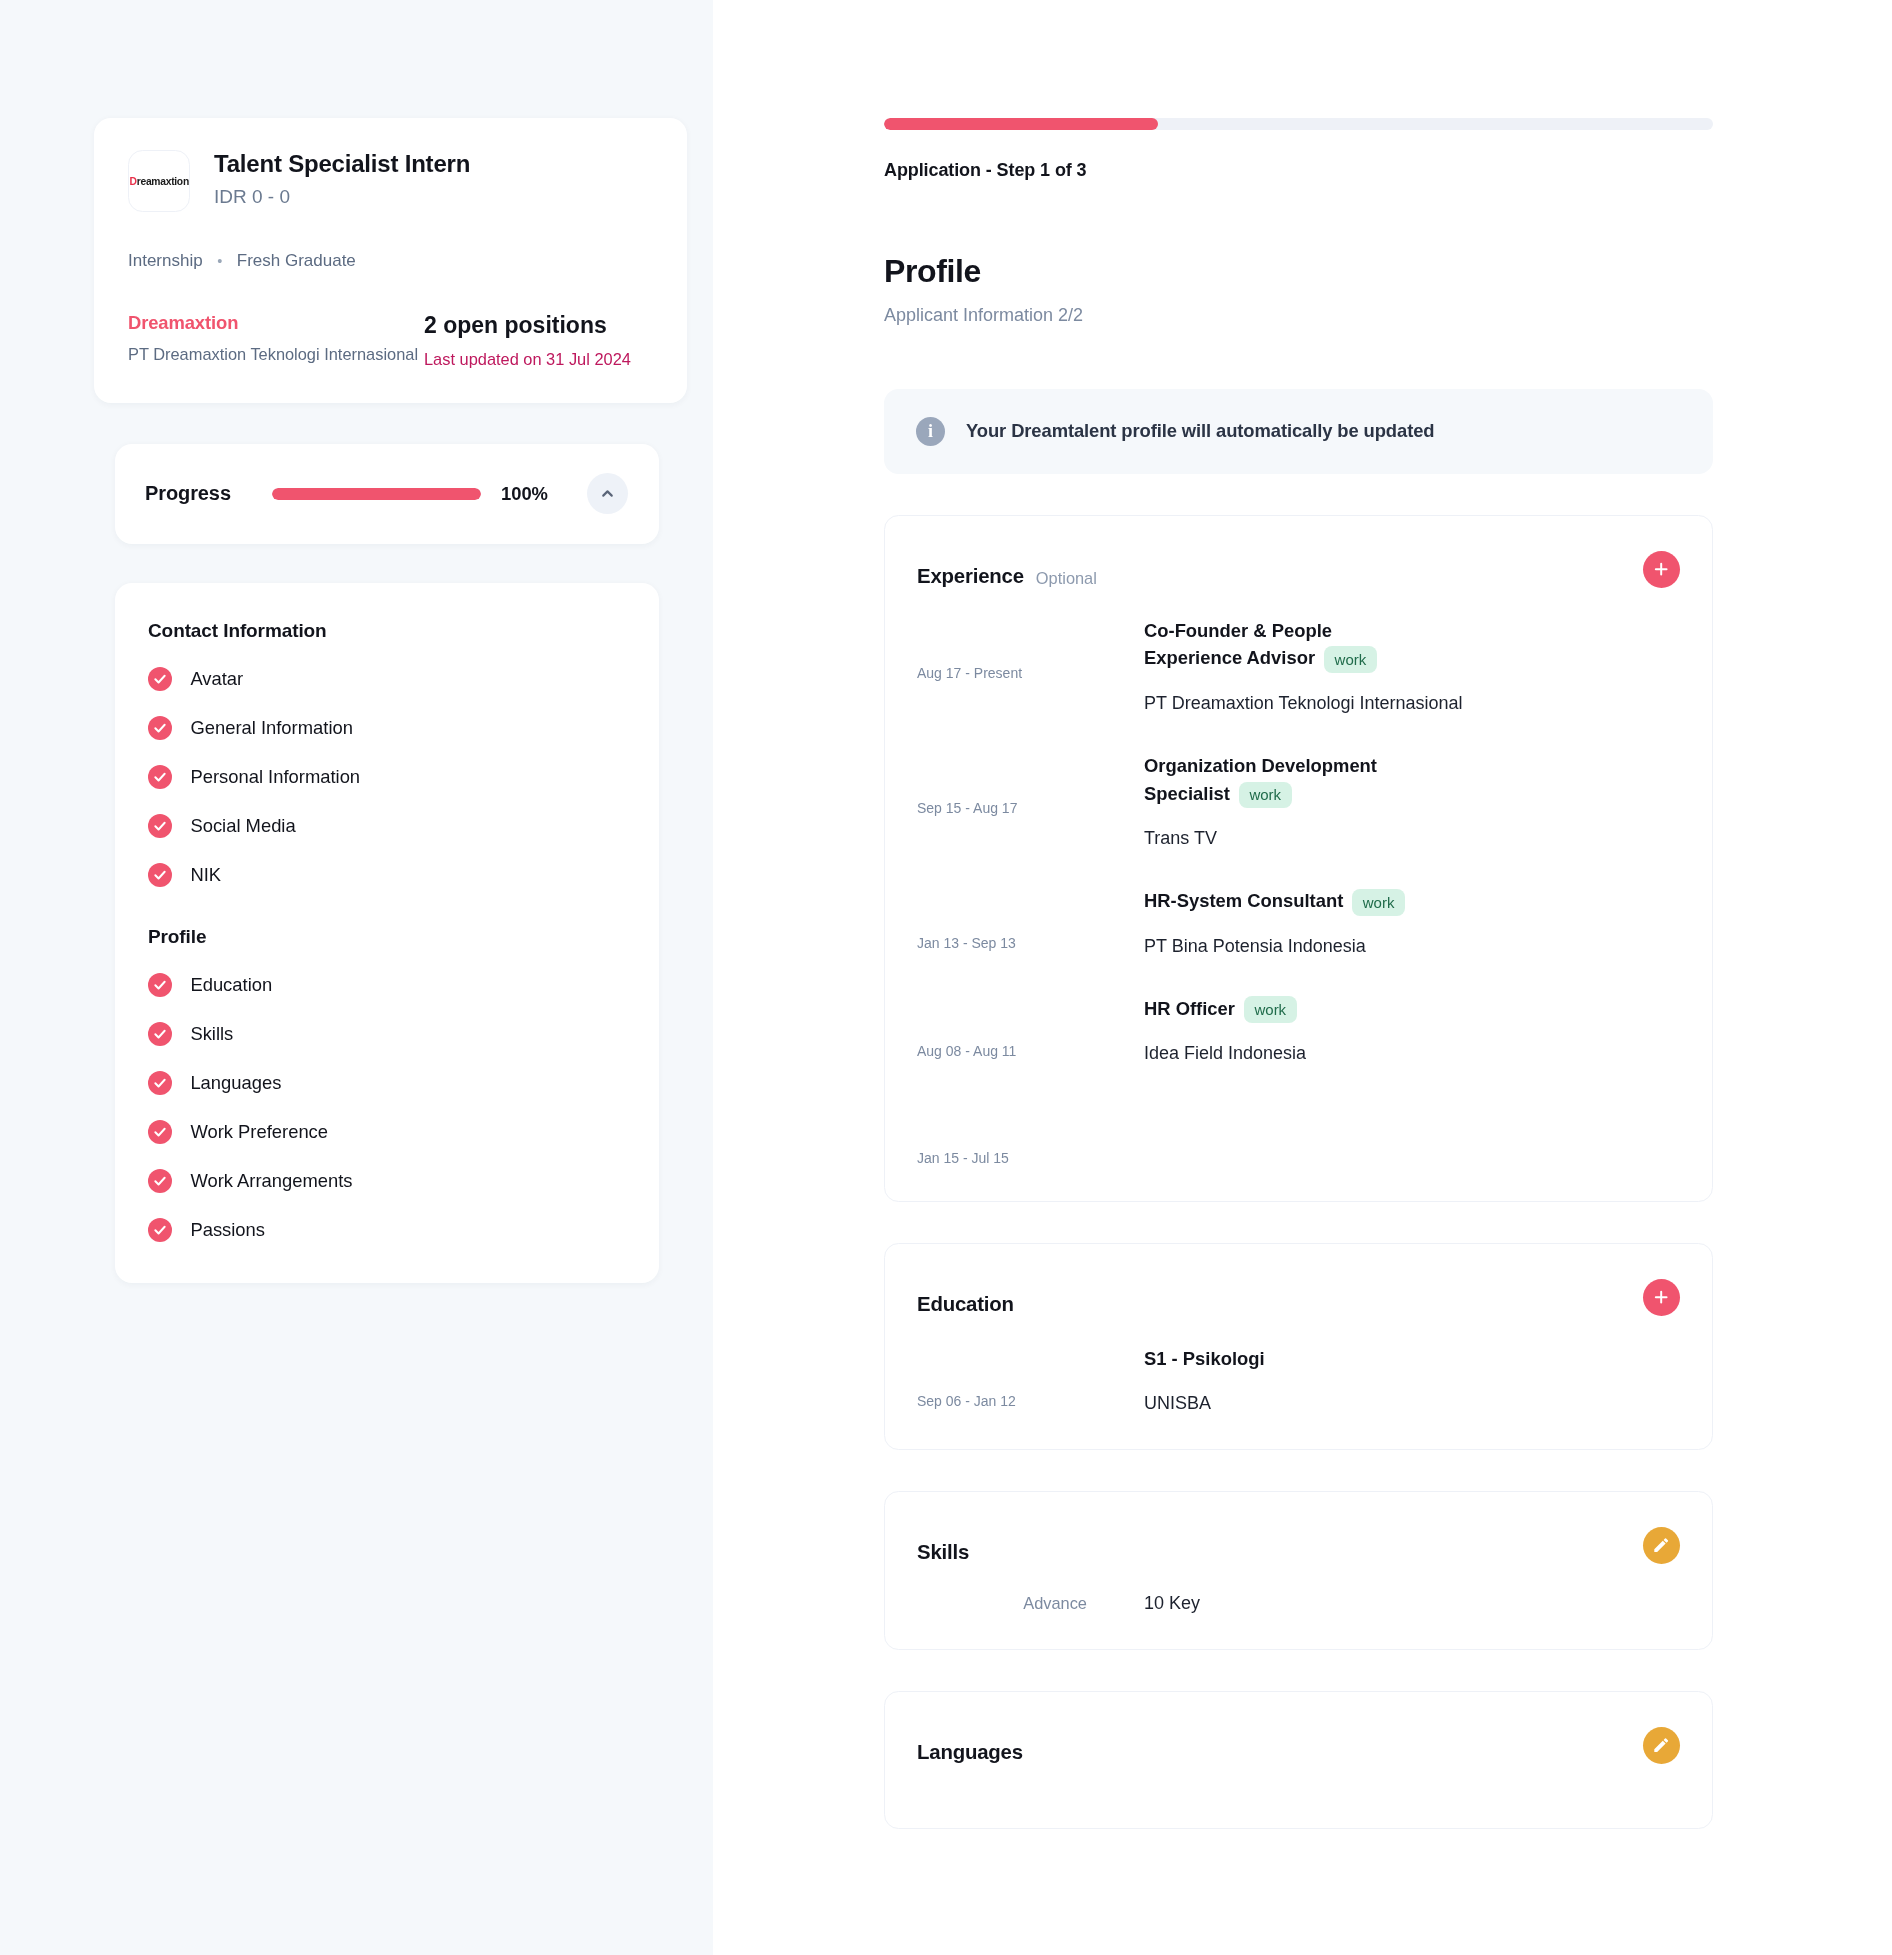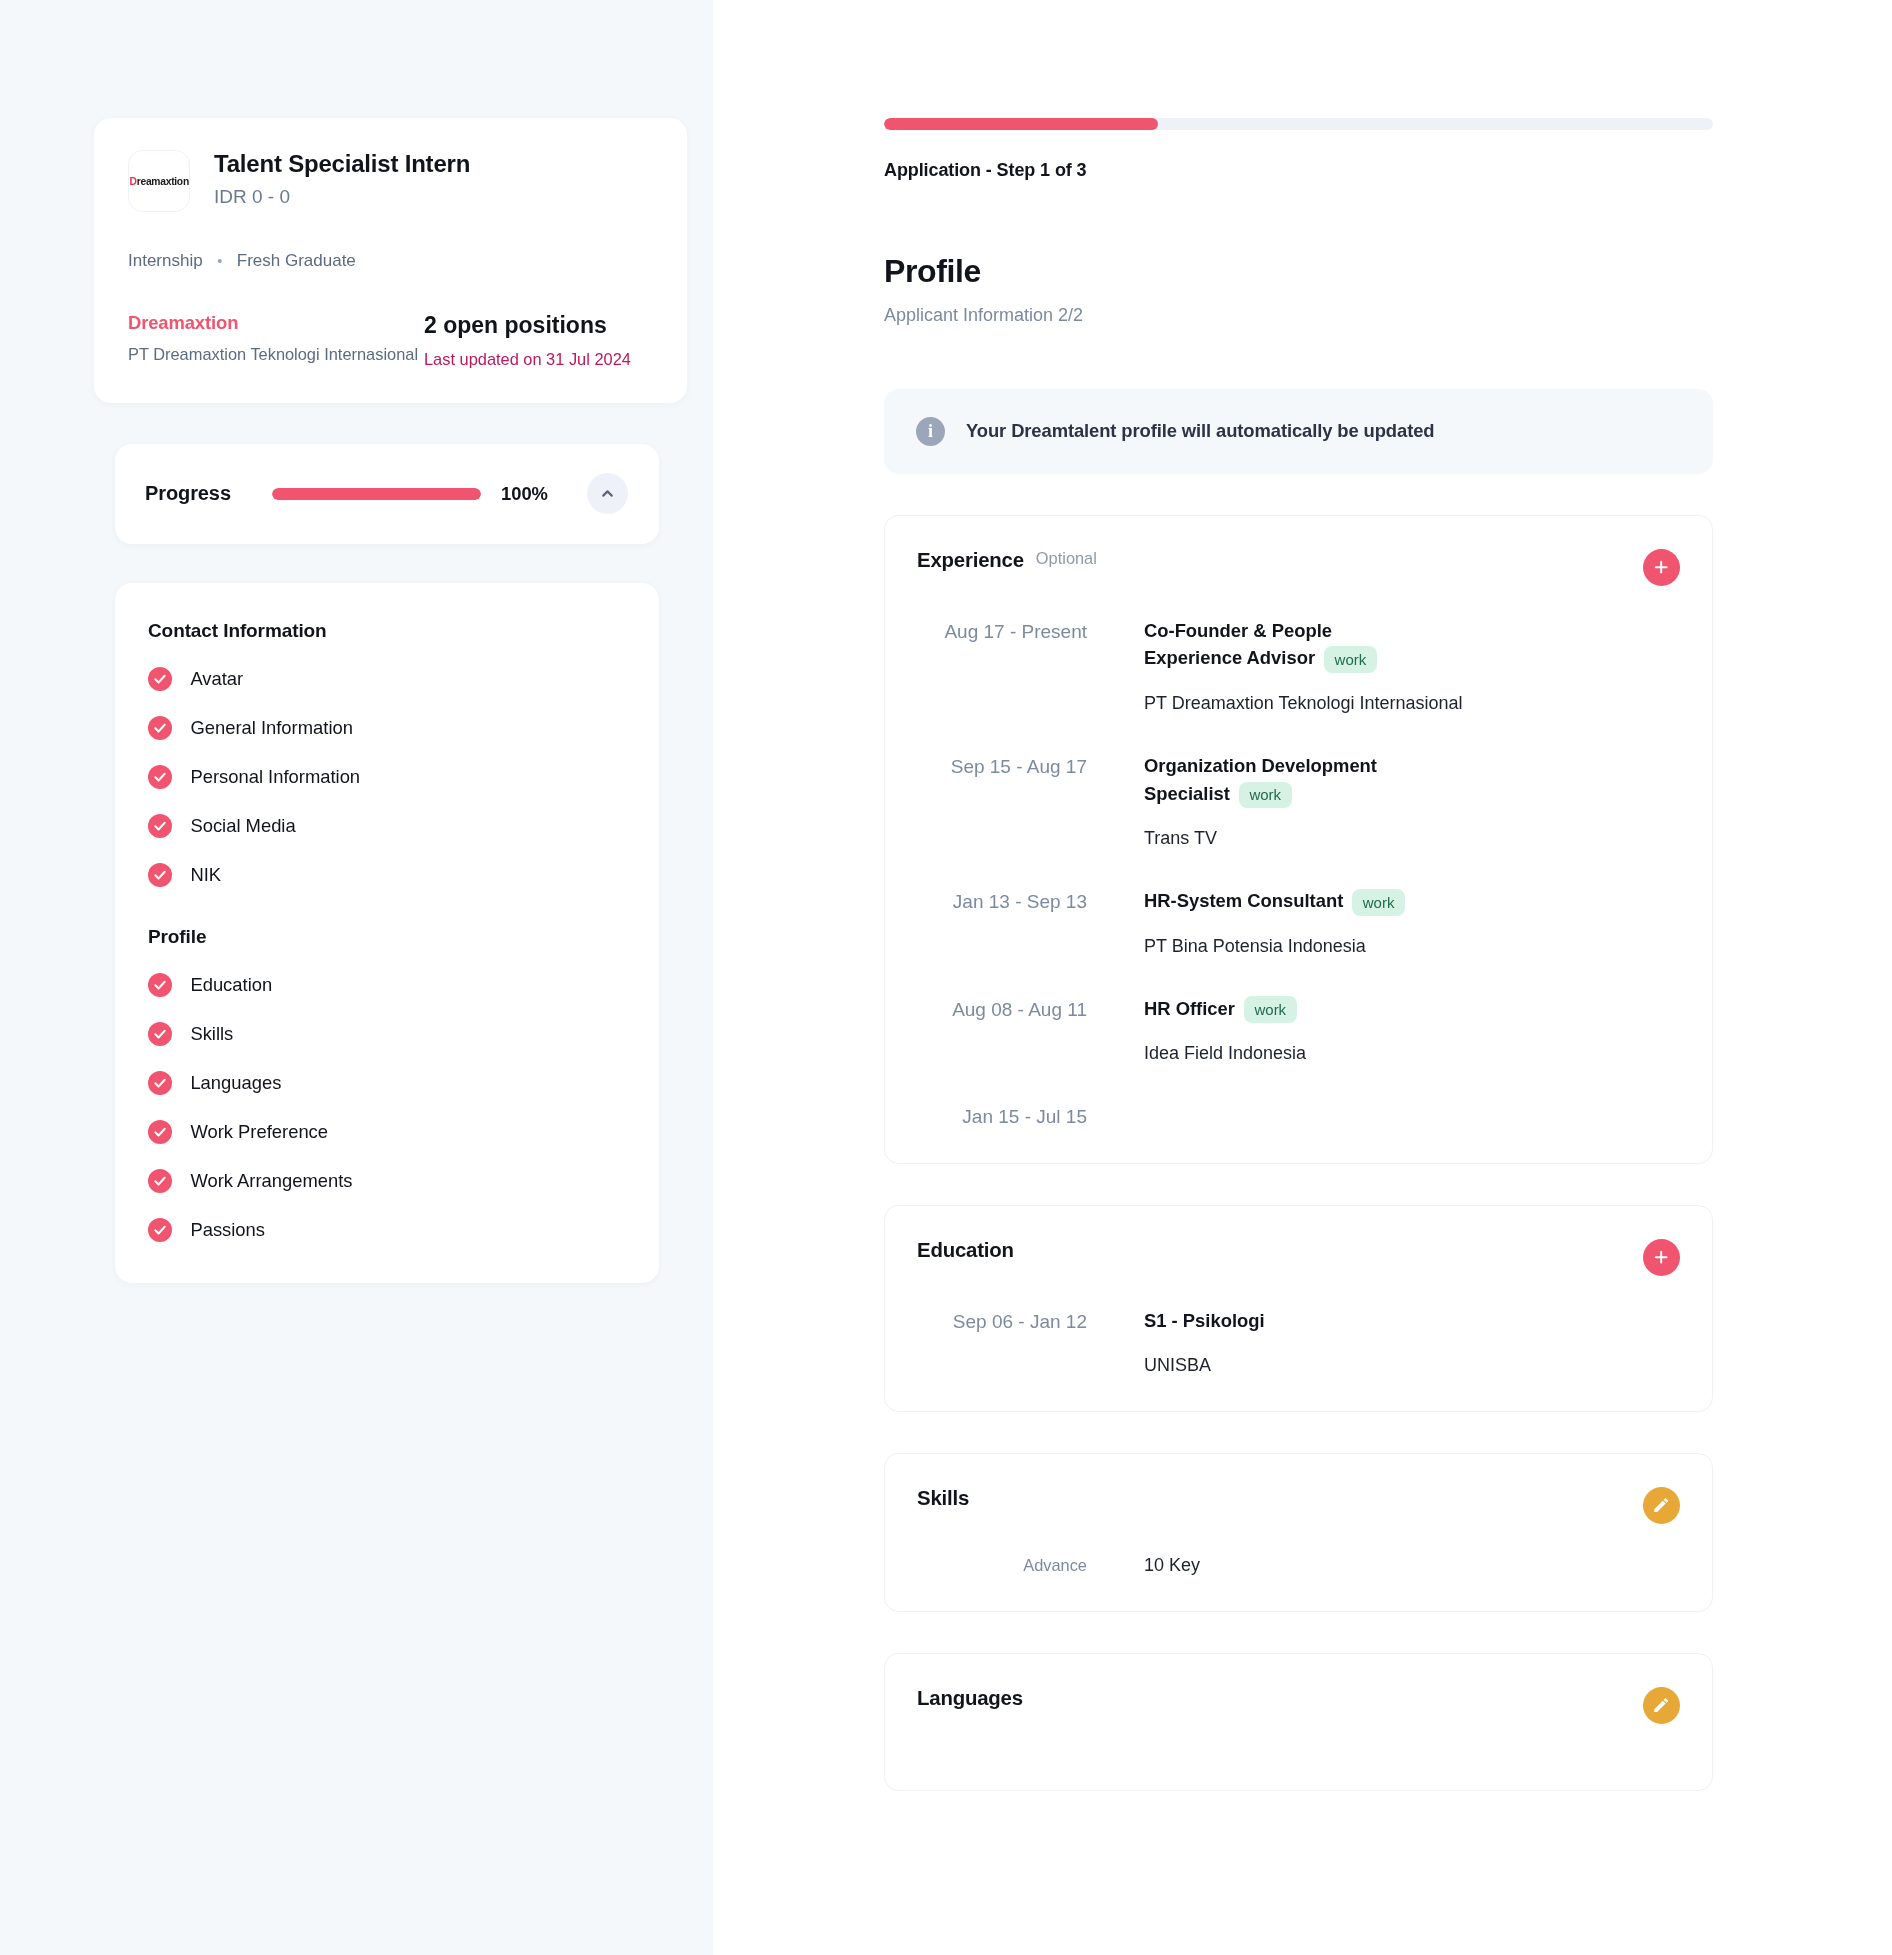--- a/index.html
+++ b/index.html
@@ -268,21 +268,21 @@
     width: 829px;
     border: 1.3px solid #eef1f7;
     border-radius: 14.5px;
     background: #fff;
     padding: 33px 32px 35px 32px;
     position: relative;
   }
 
   .section-head {
     display: flex;
-    align-items: flex-start;
+    align-items: flex-end;
     min-height: 39px;
     margin-bottom: 29px;
   }
   .section-title {
     font-size: 20.4px;
     font-weight: 700;
     color: #12141c;
     letter-spacing: -0.2px;
   }
   .section-optional {
@@ -305,25 +305,25 @@
   .round-btn svg { width: 18.4px; height: 18.4px; }
 
   .entry {
     display: flex;
     margin-bottom: 38px;
   }
   .entry:last-child { margin-bottom: 0; }
   .entry-date {
     width: 194px;
     min-width: 194px;
-    text-align: right;
     padding-right: 24px;
-    font-size: 19px;
+    font-size: 14px;
     color: #7c8aa0;
     padding-top: 4px;
+    margin-top: 44px;
   }
   .entry-body { flex: 1; padding-left: 33px; }
   .entry-title {
     font-size: 18.4px;
     font-weight: 700;
     color: #12141c;
     line-height: 1.52;
     max-width: 283px;
   }
   .pill {

